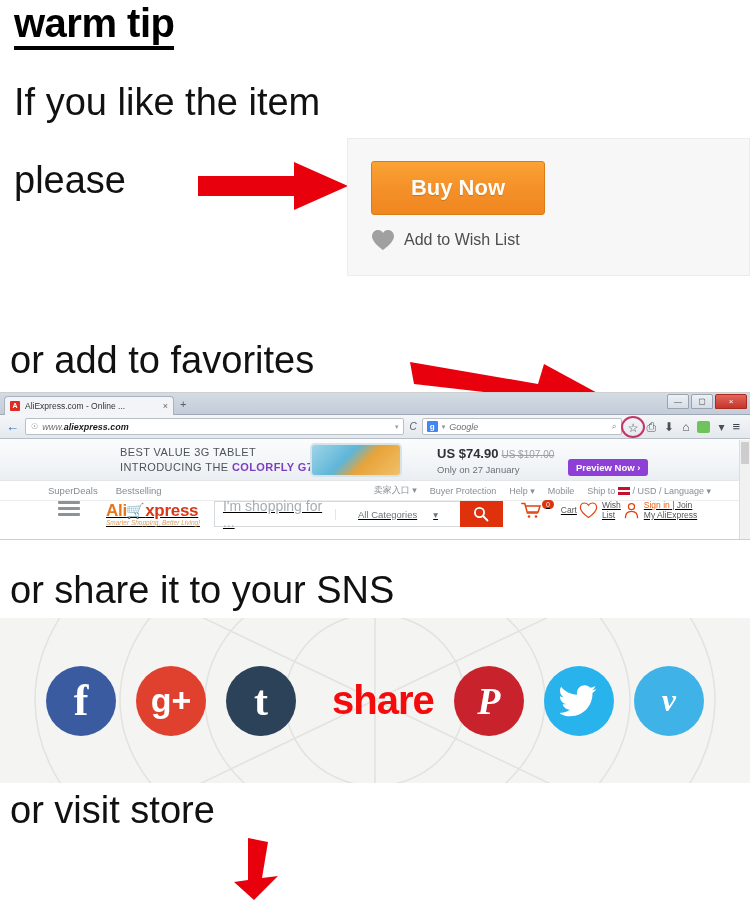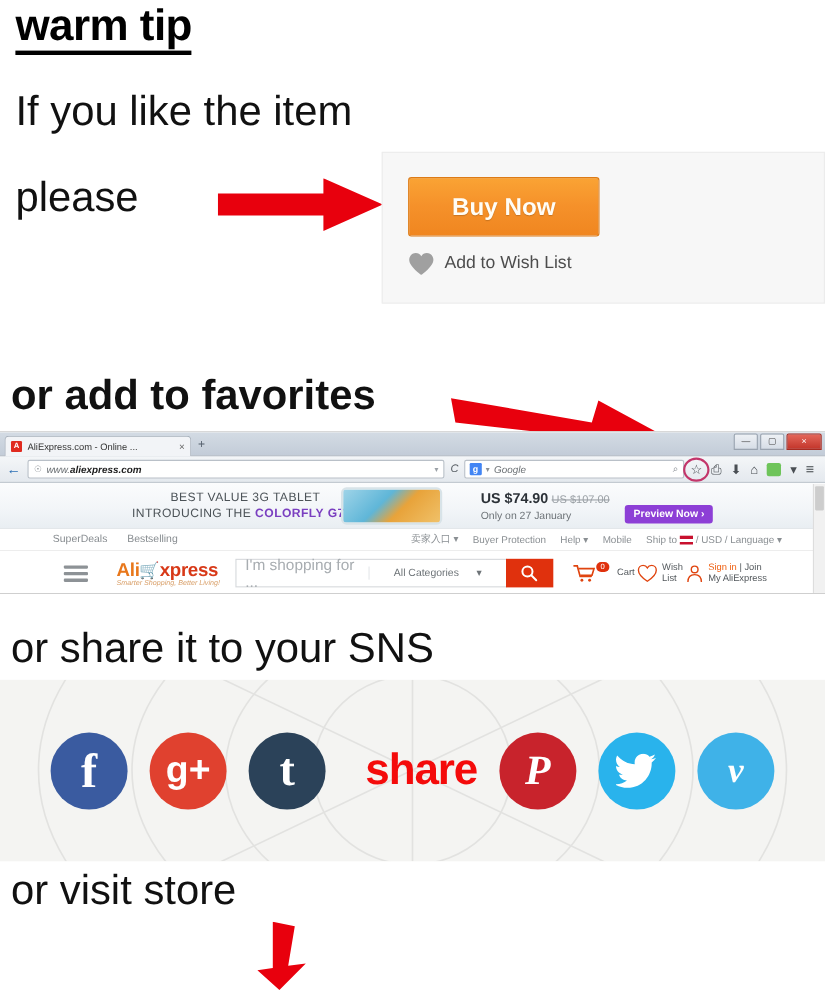--- a/index.html
+++ b/index.html
@@ -20,21 +20,21 @@
     border-bottom: 4px solid #000;
     padding-bottom: 2px; line-height: 1.05;
   }
   .line-text {
     position: absolute; color: #111;
     font-size: 38px; font-weight: 400; line-height: 1.1;
     white-space: nowrap;
   }
   #t-ifyoulike { left: 14px; top: 82px; }
   #t-please    { left: 14px; top: 160px; }
-  #t-favorites { left: 10px; top: 340px; font-weight: bold; }
+  #t-favorites { left: 10px; top: 340px; }
   #t-sns       { left: 10px; top: 570px; }
   #t-visit     { left: 10px; top: 790px; }
 
   
   .arrow-right {
     position: absolute; left: 198px; top: 162px; width: 150px; height: 48px;
   }
   .arrow-diag { position: absolute; left: 410px; top: 358px; width: 215px; height: 62px; }
   .arrow-down { position: absolute; left: 228px; top: 838px; width: 58px; height: 62px; }
 
@@ -137,21 +137,21 @@
   }
   .ext-badge { width: 13px; height: 12px; background: #6ec45a; border-radius: 2px; }
   .hamb { font-size: 13px; color: #3f4448; }
 
   
   .ali-banner {
     position: relative; height: 42px; overflow: hidden;
     background: linear-gradient(to bottom,#fbfcfd 0%,#f2f5f8 60%,#e9eef2 100%);
     border-bottom: 1px solid #e3e7ea;
   }
-  .bnr-txt { position: absolute; left: 120px; top: 6px; line-height: 1.35; text-align: center; }
+  .bnr-txt { position: absolute; left: 120px; top: 6px; line-height: 1.35; }
   .bnr-l1 { font-size: 11px; color: #4c5358; letter-spacing: .4px; }
   .bnr-l2 { font-size: 11px; color: #4c5358; letter-spacing: .4px; }
   .bnr-l2 b { color: #7a3fc0; font-weight: bold; }
   .bnr-tablet {
     position: absolute; left: 310px; top: 4px; width: 92px; height: 34px;
     background: linear-gradient(135deg,#9fd4e8 0%,#5fb6d8 40%,#e8a33a 60%,#f0c169 100%);
     border: 2px solid #d8e3e8; border-radius: 5px;
   }
   .bnr-price { position: absolute; left: 437px; top: 5px; }
   .pr-now { font-size: 13px; font-weight: bold; color: #2b3137; }
@@ -165,21 +165,21 @@
   .ali-toplinks {
     position: relative; height: 20px; background: #fff;
     border-bottom: 1px solid #ededed; display: flex; align-items: center;
   }
   .sd-left { display: flex; gap: 18px; margin-left: 48px; font-size: 9.5px; color: #878c90; }
   .sd-right { display: flex; gap: 13px; margin-left: auto; margin-right: 39px; font-size: 9px; color: #8a8f93; align-items: center; }
   .flagus { display: inline-block; width: 12px; height: 8px;
             background: linear-gradient(to bottom,#c8102e 0 33%,#fff 33% 66%,#c8102e 66% 100%);
             position: relative; top: 1px; }
   .ali-header {
-    position: relative; height: 40px; background: #fff; display: flex; align-items: center;
+    position: relative; height: 40px; background: #fff; display: flex; align-items: flex-start; text-decoration: underline;
   }
   .burger { margin-left: 58px; display: flex; flex-direction: column; gap: 3px; }
   .burger i { display: block; width: 22px; height: 3px; background: #8d9296; border-radius: 1px; }
   .ali-logo { margin-left: 26px; }
   .lg-top { font-size: 17px; font-weight: bold; color: #e8771b; letter-spacing: -.3px; }
   .lg-top .xp { color: #d83817; }
   .lg-cart-ic { color: #e0440f; font-size: 15px; }
   .lg-sub { font-size: 6.5px; color: #d9a06a; font-style: italic; margin-top: -2px; }
   .ali-search {
     margin-left: 14px; width: 247px; height: 26px; border: 1px solid #d6d9dc;

